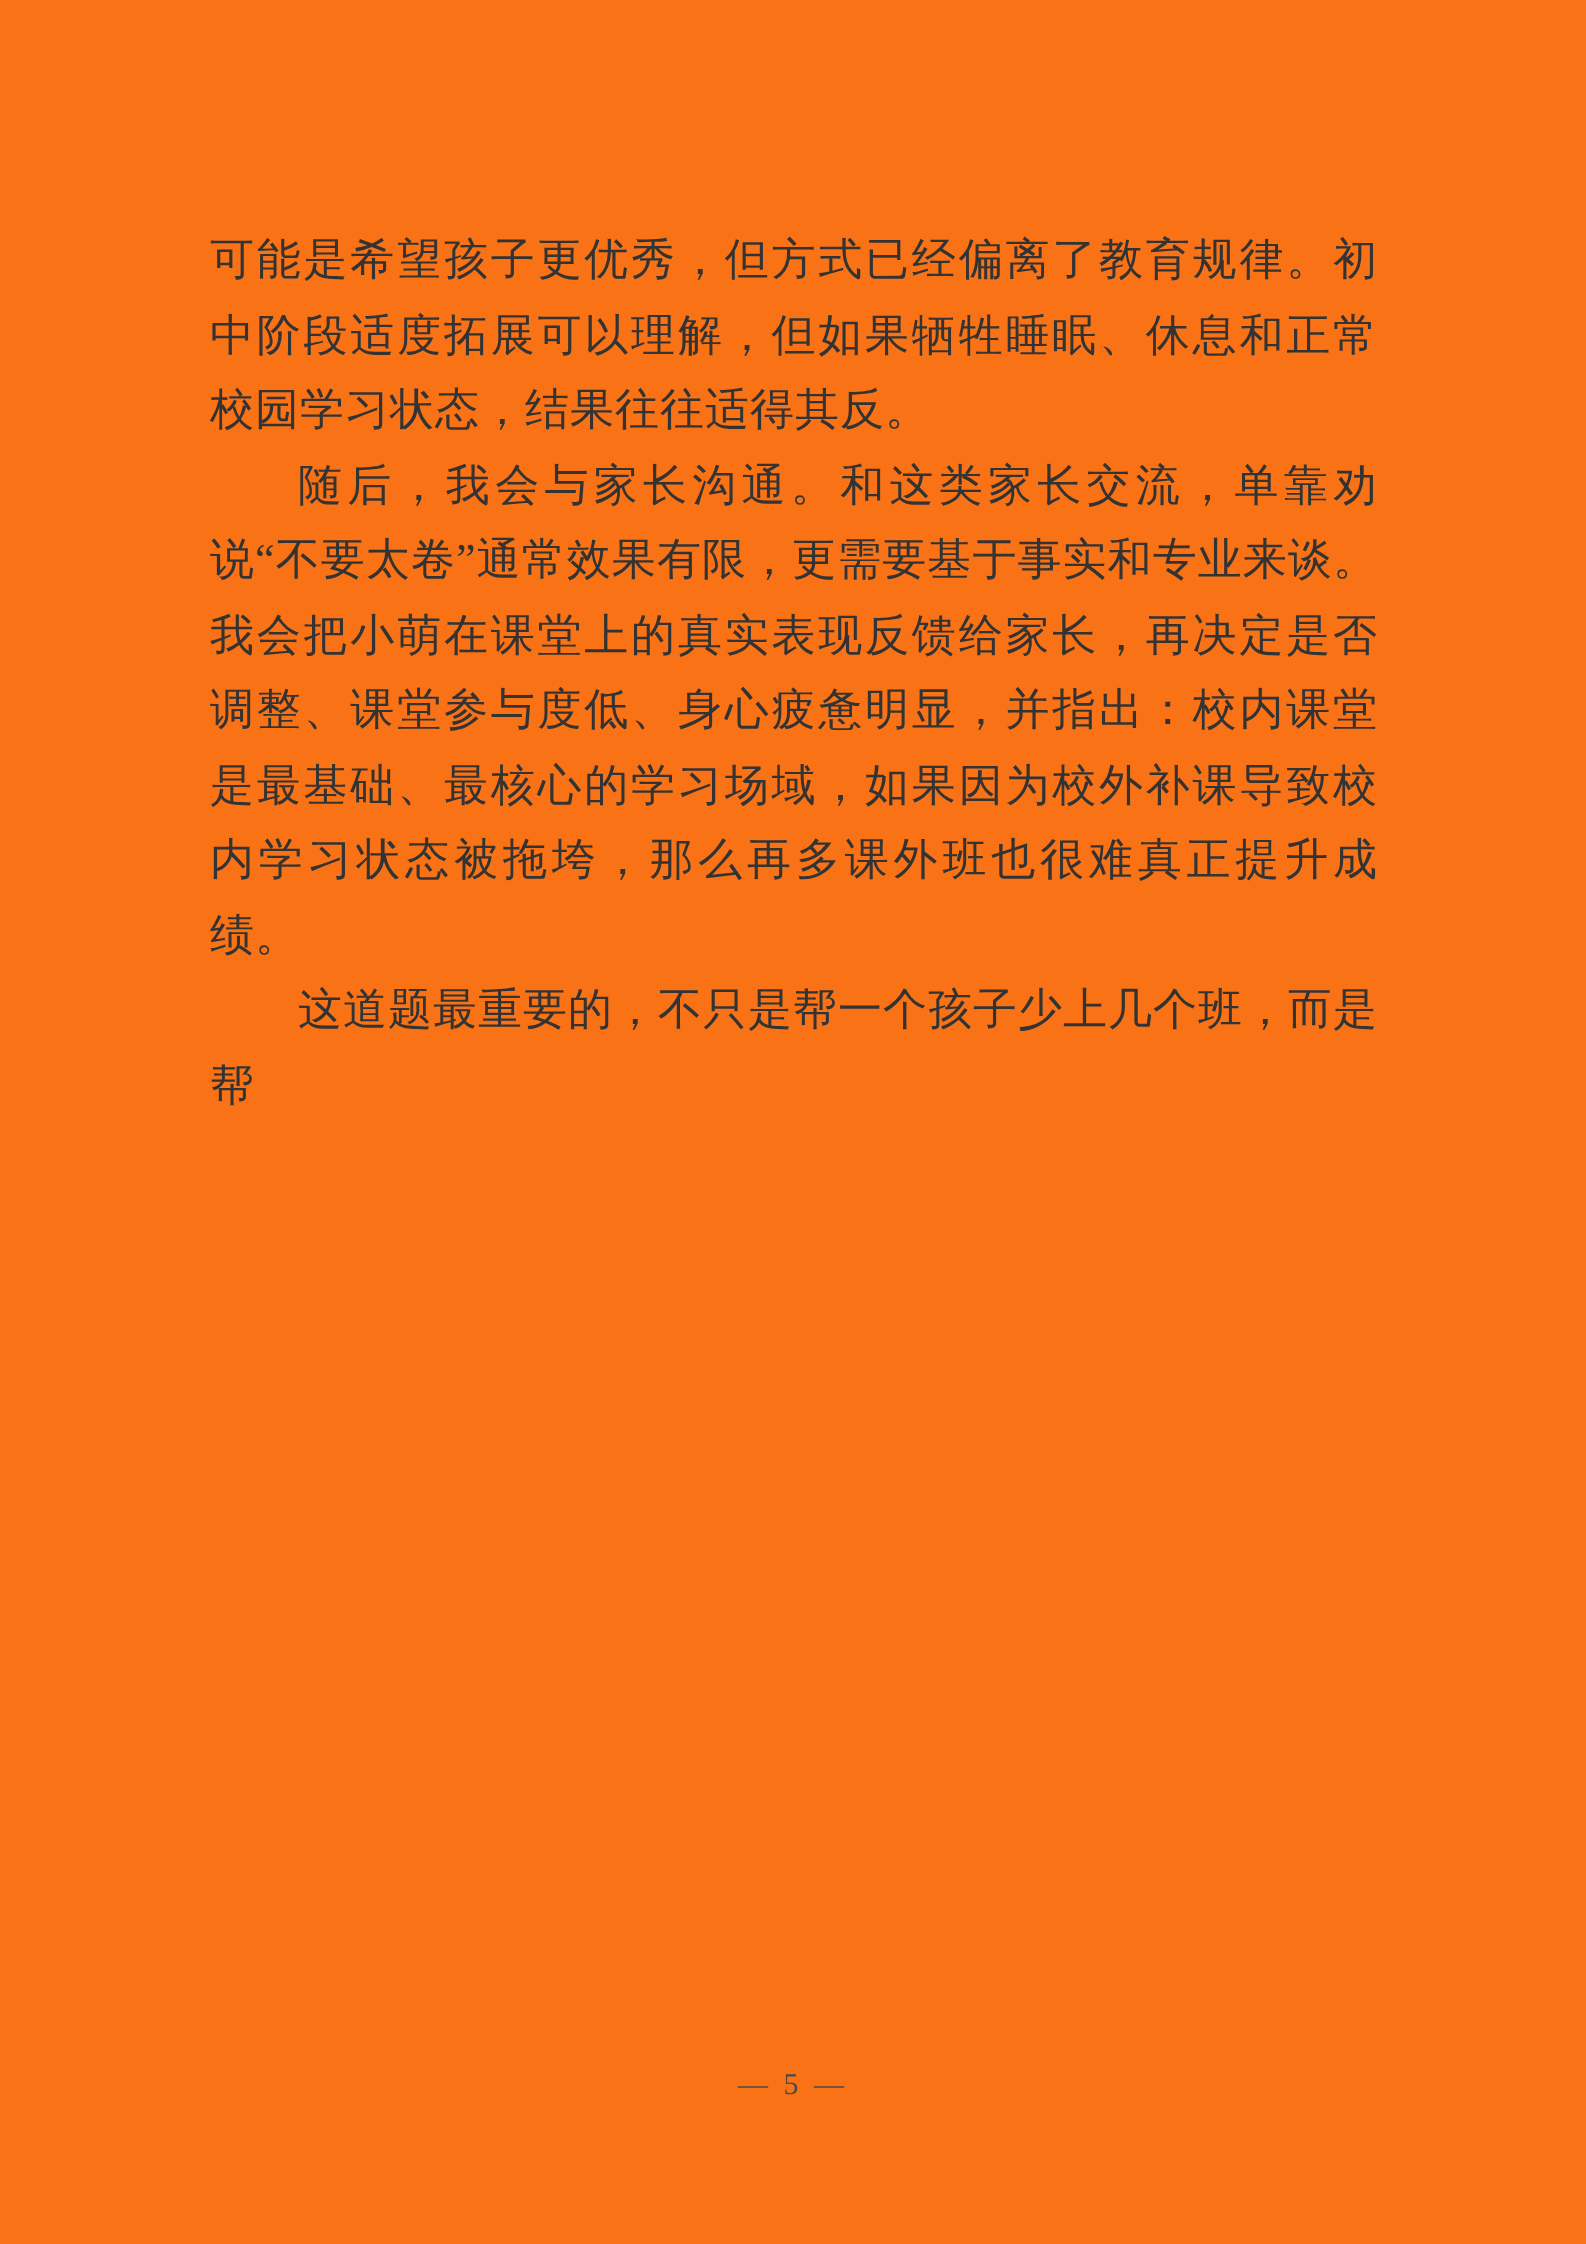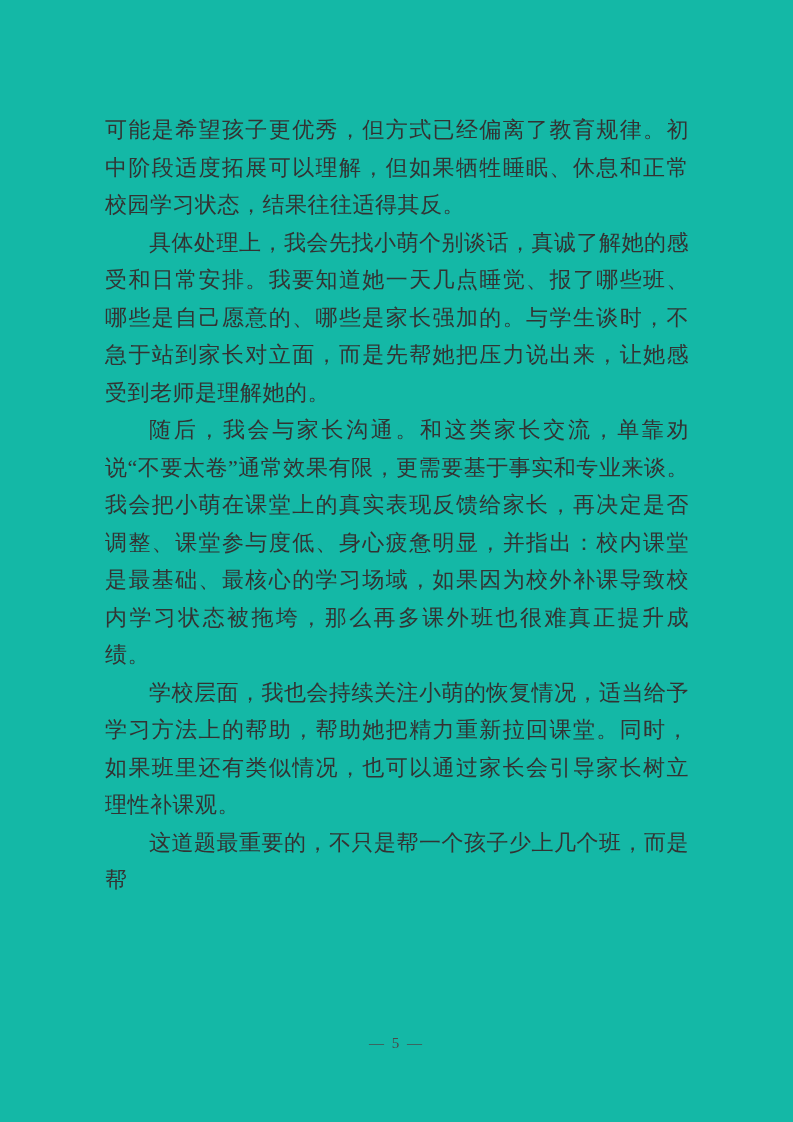--- a/index.html
+++ b/index.html
@@ -46,22 +46,20 @@
     text-align: center;
     font-size: 15px;
     color: #4a4a4a;
     letter-spacing: 2px;
     font-family: "Liberation Serif", "DejaVu Serif", serif;
   }
 </style>
 </head>
 <body>
 
-<div class="page" style="background: #14b8a6; color: rgb(51, 51, 51);">
+<div class="page" style="background: #f97316; color: rgb(51, 51, 51);">
   <div class="text-block">
     <p class="para no-indent">可能是希望孩子更优秀，但方式已经偏离了教育规律。初中阶段适度拓展可以理解，但如果牺牲睡眠、休息和正常校园学习状态，结果往往适得其反。</p>
-    <p class="para">具体处理上，我会先找小萌个别谈话，真诚了解她的感受和日常安排。我要知道她一天几点睡觉、报了哪些班、哪些是自己愿意的、哪些是家长强加的。与学生谈时，不急于站到家长对立面，而是先帮她把压力说出来，让她感受到老师是理解她的。</p>
     <p class="para">随后，我会与家长沟通。和这类家长交流，单靠劝说“不要太卷”通常效果有限，更需要基于事实和专业来谈。我会把小萌在课堂上的真实表现反馈给家长，再决定是否调整、课堂参与度低、身心疲惫明显，并指出：校内课堂是最基础、最核心的学习场域，如果因为校外补课导致校内学习状态被拖垮，那么再多课外班也很难真正提升成绩。</p>
-    <p class="para">学校层面，我也会持续关注小萌的恢复情况，适当给予学习方法上的帮助，帮助她把精力重新拉回课堂。同时，如果班里还有类似情况，也可以通过家长会引导家长树立理性补课观。</p>
     <p class="para">这道题最重要的，不只是帮一个孩子少上几个班，而是帮</p>
   </div>
   <div class="footer">— 5 —</div>
 </div>
 
 </body></html>

